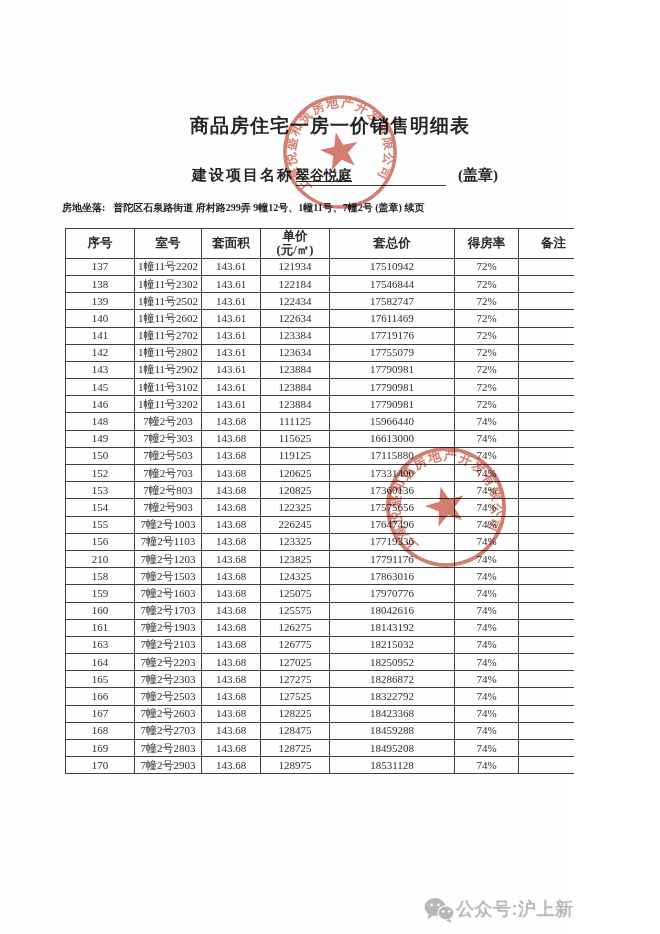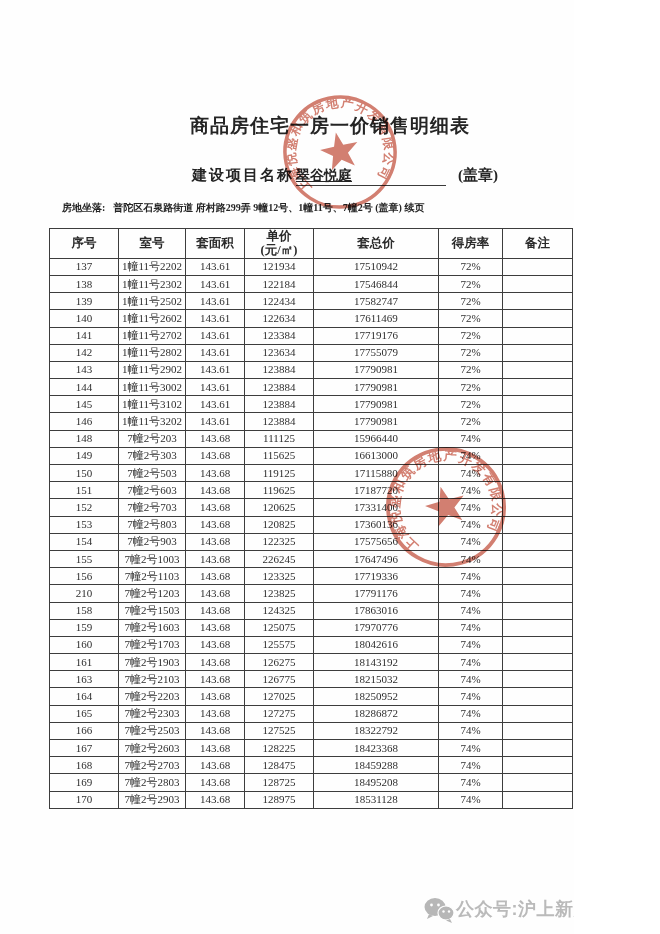--- a/index.html
+++ b/index.html
@@ -14,21 +14,21 @@
   .project-line{position:absolute;left:192px;top:166px;font-size:15px;font-weight:bold;color:#242424;white-space:nowrap;}
   .project-line .lbl{letter-spacing:2px;}
   .project-name{
     display:inline-block;width:150px;text-align:left;border-bottom:1.5px solid #3a3a3a;
     margin-left:2px;font-size:14px;text-decoration:underline;
   }
   .seal-suffix{margin-left:12px;}
   .location-line{position:absolute;left:62px;top:201px;font-size:10px;font-weight:bold;color:#242424;white-space:nowrap;}
   .location-line .lbl{margin-right:8px;}
   table.price{
-    position:absolute;left:49px;top:228px;width:523px;border-collapse:collapse;table-layout:fixed;
+    position:absolute;left:65px;top:228px;width:523px;border-collapse:collapse;table-layout:fixed;
   }
   table.price th{
     height:25px;border:1.2px solid #3d3d3d;font-size:12.5px;font-weight:bold;
     text-align:center;vertical-align:middle;padding:0;white-space:pre-line;line-height:1.15;color:#2a2a2a;
   }
   table.price td{
     height:16.2px;border:1px solid #3d3d3d;font-size:11px;text-align:center;vertical-align:middle;
     padding:0;line-height:1;color:#2e2e2e;white-space:nowrap;overflow:hidden;
   }
   .stamp{position:absolute;opacity:0.72;mix-blend-mode:multiply;pointer-events:none;}
@@ -140,47 +140,38 @@
         <tr>
           <td>143</td>
           <td>1幢11号2902</td>
           <td>143.61</td>
           <td>123884</td>
           <td>17790981</td>
           <td>72%</td>
           <td></td>
         </tr>
         <tr>
-          <td>144</td>
-          <td>1幢11号3002</td>
+          <td>145</td>
+          <td>1幢11号3102</td>
           <td>143.61</td>
           <td>123884</td>
           <td>17790981</td>
           <td>72%</td>
           <td></td>
         </tr>
         <tr>
-          <td>145</td>
-          <td>1幢11号3102</td>
+          <td>146</td>
+          <td>1幢11号3202</td>
           <td>143.61</td>
           <td>123884</td>
           <td>17790981</td>
           <td>72%</td>
           <td></td>
         </tr>
         <tr>
-          <td>146</td>
-          <td>1幢11号3202</td>
-          <td>143.61</td>
-          <td>123884</td>
-          <td>17790981</td>
-          <td>72%</td>
-          <td></td>
-        </tr>
-        <tr>
           <td>148</td>
           <td>7幢2号203</td>
           <td>143.68</td>
           <td>111125</td>
           <td>15966440</td>
           <td>74%</td>
           <td></td>
         </tr>
         <tr>
           <td>149</td>
@@ -190,29 +181,20 @@
           <td>16613000</td>
           <td>74%</td>
           <td></td>
         </tr>
         <tr>
           <td>150</td>
           <td>7幢2号503</td>
           <td>143.68</td>
           <td>119125</td>
           <td>17115880</td>
-          <td>74%</td>
-          <td></td>
-        </tr>
-        <tr>
-          <td>151</td>
-          <td>7幢2号603</td>
-          <td>143.68</td>
-          <td>119625</td>
-          <td>17187720</td>
           <td>74%</td>
           <td></td>
         </tr>
         <tr>
           <td>152</td>
           <td>7幢2号703</td>
           <td>143.68</td>
           <td>120625</td>
           <td>17331400</td>
           <td>74%</td>

